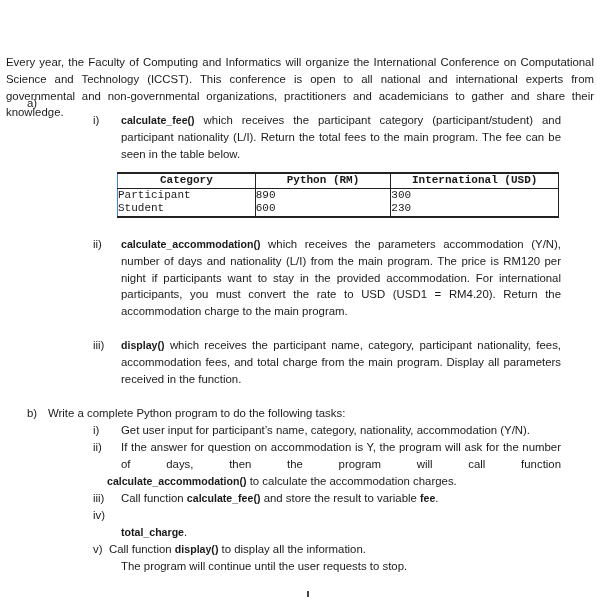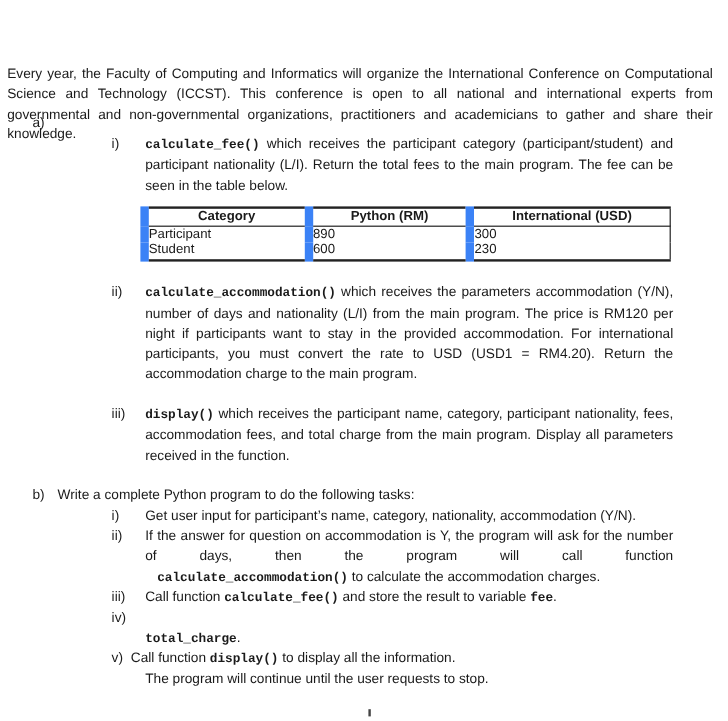--- a/index.html
+++ b/index.html
@@ -6,31 +6,31 @@
   body {
     width: 607px; height: 601px; overflow: hidden; position: relative;
     font-family: "Liberation Sans", "DejaVu Sans", sans-serif;
     font-size: 11.4px; color: #1a1a1a; line-height: 16.8px;
   }
   .page { position: absolute; left: 0; top: 0; width: 607px; height: 601px; }
   .intro {
     position: absolute; left: 6px; top: 10px; width: 588px;
     text-align: justify; text-align-last: left; margin-top: 44px;
   }
-  .code { font-family: Liberation Mono, monospace; font-weight: bold; font-size: 10.6px; margin-top: 25px; }
+  .code { font-family: Liberation Sans, sans-serif; font-weight: bold; font-size: 10.6px; margin-top: 25px; }
   .lbl { position: absolute; }
   .txt { position: absolute; text-align: justify; }
   .txt.last-left { text-align-last: left; }
   table.fees {
     position: absolute; left: 117px; top: 172px; width: 442px;
     border-collapse: collapse; font-size: 11px; line-height: 13.5px;
   }
   table.fees td, table.fees th {
-    border-left: 7px solid #3b82f6; border-right: 1px solid #222;
-    padding: 0; font-weight: normal;
+    border-left: 1px solid #3b82f6; border-right: 1px solid #222;
+    padding: 0; font-weight: normal; font-family: Liberation Mono, monospace;
   }
   table.fees tr.head th { border-top: 2px solid #222; border-bottom: 1px solid #222; font-weight: bold; }
   table.fees tr.last td { border-bottom: 2px solid #222; }
   table.fees col.c1 { width: 138px; }
   table.fees col.c2 { width: 136px; }
   table.fees col.c3 { width: 168px; }
   .dash { position: absolute; left: 307px; top: 591px; width: 2px; height: 6px; background: #444; }
 </style>
 </head>
 <body>
@@ -76,21 +76,21 @@
   <div class="txt last-left" style="left:121px; top:337px; width:440px;"><span class="code">display()</span><span> which receives the participant name, category, participant nationality, fees, accommodation fees, and total charge from the main program. Display all parameters received in the function.</span></div>
 
   <div class="lbl" style="left:27px; top:405px;">b)</div>
   <div class="lbl" style="left:48px; top:405px;">Write a complete Python program to do the following tasks:</div>
 
   <div class="lbl" style="left:93px; top:422px;">i)</div>
   <div class="txt" style="left:121px; top:422px; width:450px;">Get user input for participant’s name, category, nationality, accommodation (Y/N).</div>
 
   <div class="lbl" style="left:93px; top:439px;">ii)</div>
   <div class="txt" style="left:121px; top:439px; width:440px; text-align:justify; text-align-last:justify;">If the answer for question on accommodation is Y, the program will ask for the number of days, then the program will call function</div>
-  <div class="txt" style="left:131px; top:473px; width:450px;"><span class="code">calculate_accommodation()</span><span> to calculate the accommodation charges.</span></div>
+  <div class="txt" style="left:107px; top:473px; width:450px;"><span class="code">calculate_accommodation()</span><span> to calculate the accommodation charges.</span></div>
 
   <div class="lbl" style="left:93px; top:490px;">iii)</div>
   <div class="txt" style="left:121px; top:490px; width:450px;"><span>Call function </span><span class="code">calculate_fee()</span><span> and store the result to variable </span><span class="code">fee</span><span>.</span></div>
 
   <div class="lbl" style="left:93px; top:507px;text-align:right;">iv)</div>
   <div class="txt" style="left:121px; top:524px; width:450px;"><span class="code">total_charge</span><span>.</span></div>
 
   <div class="lbl" style="left:93px; top:541px;">v)</div>
   <div class="txt" style="left:109px; top:541px; width:450px;"><span>Call function </span><span class="code">display()</span><span> to display all the information.</span></div>
 

